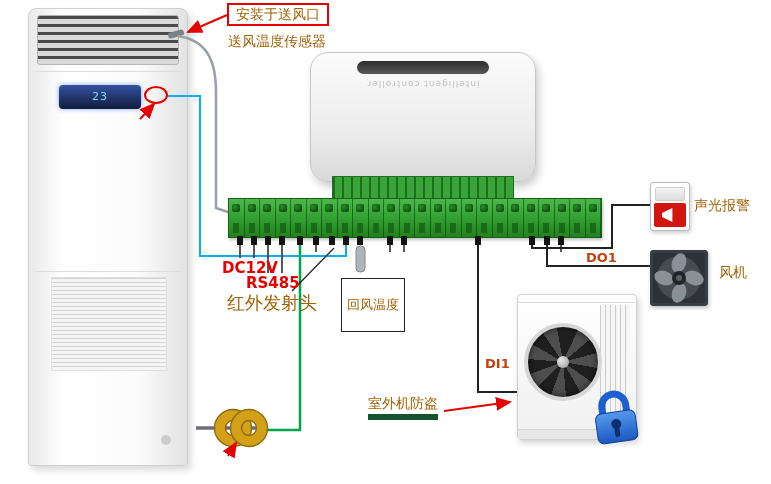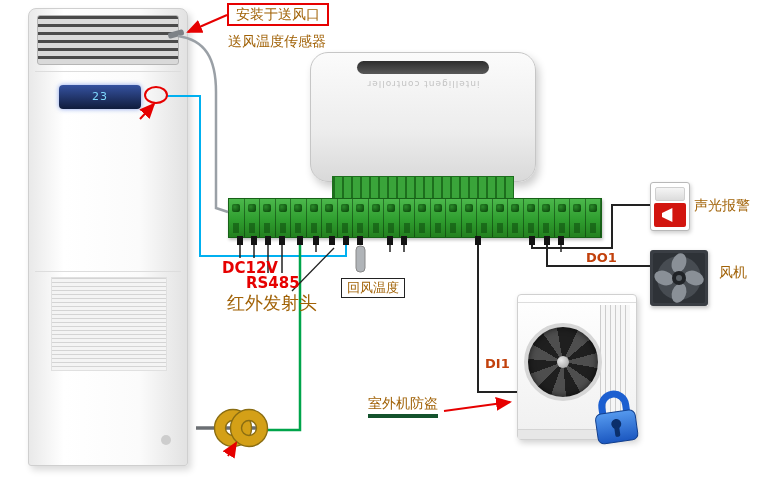--- a/index.html
+++ b/index.html
@@ -5,22 +5,22 @@
   html,body { margin:0; padding:0; background:#fff; }
   .stage {
     position:relative; width:771px; height:484px; background:#fff; overflow:hidden;
     font-family:"DejaVu Sans","Liberation Sans",sans-serif;
     border-bottom:2px solid #2a2a2a;
   }
   .label { position:absolute; color:#a16207; font-size:14px; line-height:1.2; white-space:nowrap; }
   .red-box { border:2px solid #e60000; padding:1px 7px; background:#fff; }
   .red-text { color:#e60000; font-weight:bold; font-size:15px; }
   .sig { color:#c2410c; font-weight:bold; font-size:13px; }
-  .underline-red { border-bottom:4px solid #14532d; padding-bottom:2px; }
-  .boxed { border:1px solid #222; padding:1px 5px; font-size:13px; background:#fff; }
+  .underline-red { border-bottom:6px solid #14532d; padding-bottom:2px; }
+  .boxed { border:1px solid #222; padding:18px 5px; font-size:13px; background:#fff; }
 
   
   .indoor { position:absolute; left:28px; top:8px; width:158px; height:456px;
     background:linear-gradient(90deg,#e9e9e9,#ffffff 22%,#fbfbfb 70%,#e2e2e2);
     border:1px solid #cfcfcf; border-radius:8px 8px 3px 3px; box-shadow:3px 4px 7px rgba(0,0,0,.15); }
   .indoor .louver { position:absolute; left:8px; top:6px; right:8px; height:48px;
     background:repeating-linear-gradient(180deg,#4a4a4a 0 3px,#d9d9d9 3px 8px);
     border:1px solid #b5b5b5; border-radius:3px; }
   .indoor .seam { position:absolute; left:6px; right:6px; height:1px; background:#ddd; }
   .indoor .display { position:absolute; left:30px; top:76px; width:82px; height:24px;

